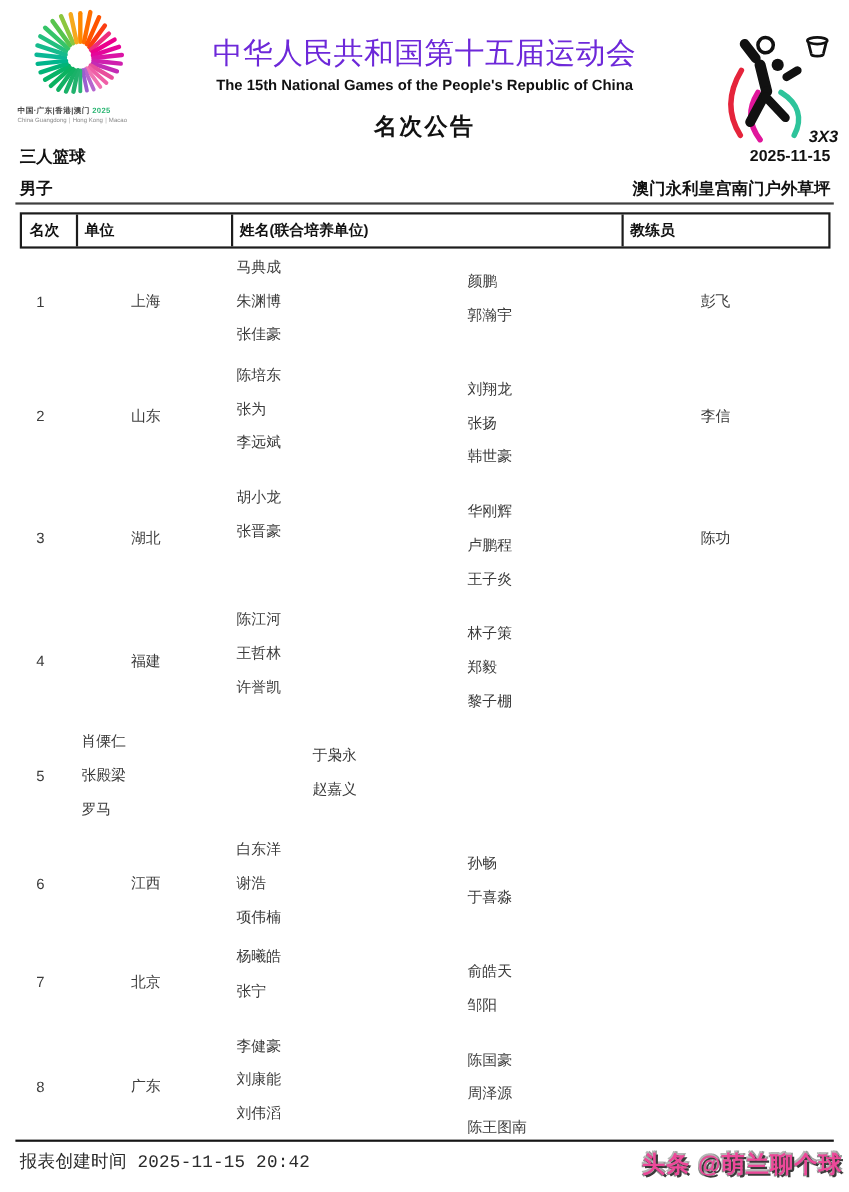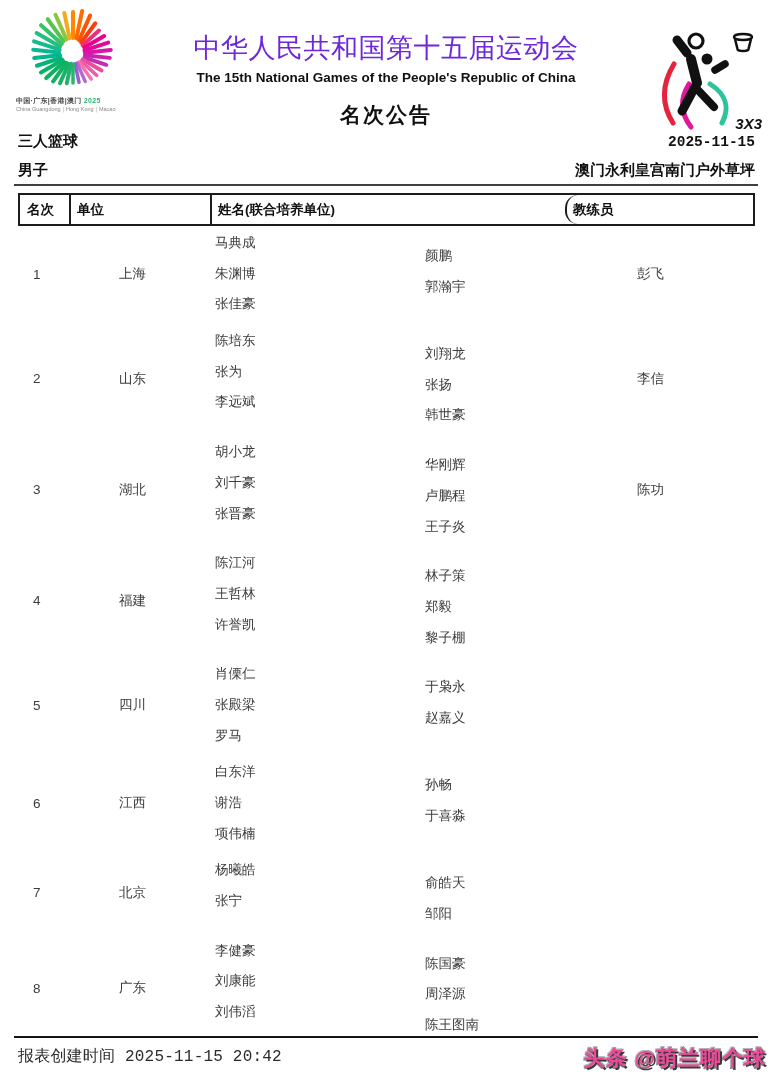--- a/index.html
+++ b/index.html
@@ -14,37 +14,37 @@
   .logo-cap1 .yr { color:#2bb673; }
   .logo-cap2 { font-size:5.5px; color:#8a8a8a; white-space:nowrap; }
 
   .title-block { position:absolute; left:0; right:0; top:30px; text-align:center; }
   .title-cn { font-size:27px; font-weight:normal; color:#6d28d9; letter-spacing:.5px; }
   .title-en { font-size:13.5px; font-weight:bold; color:#111; margin-top:4px; }
   .doc-type { font-size:21px; font-weight:bold; color:#111; margin-top:16px; letter-spacing:2px; }
 
   .pictogram { position:absolute; right:8px; top:26px; width:120px; height:112px; }
 
-  .meta { position:absolute; left:18px; right:17px; top:128px; display:flex; justify-content:space-between;font-family:Liberation Mono, monospace; }
+  .meta { position:absolute; left:18px; right:17px; top:128px; display:flex; justify-content:space-between; }
   .meta-left div, .meta-right div { line-height:29px; }
   .meta-left { font-size:15px; font-weight:bold; color:#111; }
   .meta-right { font-size:15px; font-weight:bold; color:#111; text-align:right; }
   .meta-right .date { font-size:14.5px; }
 
   .divider-top { position:absolute; left:14px; width:744px; top:184px; height:2px; background:#3f3f3f; }
 
   
   .table { position:absolute; left:18px; top:193px; width:737px; }
   .thead { display:flex; border:2px solid #1c1c1c; height:33px; font-weight:bold; font-size:13.5px; color:#111; }
   .th { display:flex; align-items:center; padding-left:7px; }
   .th + .th { border-left:2px solid #1c1c1c; }
   .th-rank  { width:49px; }
   .th-unit  { width:141px; padding-left:6px; }
   .th-names { width:355px; padding-left:6px; }
-  .th-coach { flex:1; padding-left:6px;border-radius:13px; }
+  .th-coach { flex:1; padding-left:6px; }
 
   .tbody { padding-top:2px; }
   .trow { display:flex; margin-bottom:6px; }
   .c { display:flex; flex-direction:column; justify-content:center; font-size:13.5px; color:#3c3c3c; }
   .cell-rank  { width:49px; padding-left:15px; }
   .cell-unit  { width:141px; padding-left:52px; }
   .cell-names1 { width:217px; padding-left:7px; justify-content:flex-start; }
   .cell-names2 { width:205px; padding-left:0;  justify-content:flex-start;margin-top:13px; }
   .cell-coach { flex:1; padding-left:7px; }
   .nm { height:30.7px; line-height:30.7px; white-space:nowrap; }
@@ -177,21 +177,20 @@
             <div class="nm">张扬</div>
             <div class="nm">韩世豪</div>
           </div>
           <div class="c cell-coach">李信</div>
         </div>
         <div class="trow">
           <div class="c cell-rank">3</div>
           <div class="c cell-unit">湖北</div>
           <div class="c cell-names1">
             <div class="nm">胡小龙</div>
-            <div class="nm">刘千豪</div>
             <div class="nm">张晋豪</div>
           </div>
           <div class="c cell-names2">
             <div class="nm">华刚辉</div>
             <div class="nm">卢鹏程</div>
             <div class="nm">王子炎</div>
           </div>
           <div class="c cell-coach">陈功</div>
         </div>
         <div class="trow">
@@ -204,21 +203,20 @@
           </div>
           <div class="c cell-names2">
             <div class="nm">林子策</div>
             <div class="nm">郑毅</div>
             <div class="nm">黎子棚</div>
           </div>
           <div class="c cell-coach"></div>
         </div>
         <div class="trow">
           <div class="c cell-rank">5</div>
-          <div class="c cell-unit">四川</div>
           <div class="c cell-names1">
             <div class="nm">肖傈仁</div>
             <div class="nm">张殿梁</div>
             <div class="nm">罗马</div>
           </div>
           <div class="c cell-names2">
             <div class="nm">于枭永</div>
             <div class="nm">赵嘉义</div>
           </div>
           <div class="c cell-coach"></div>

